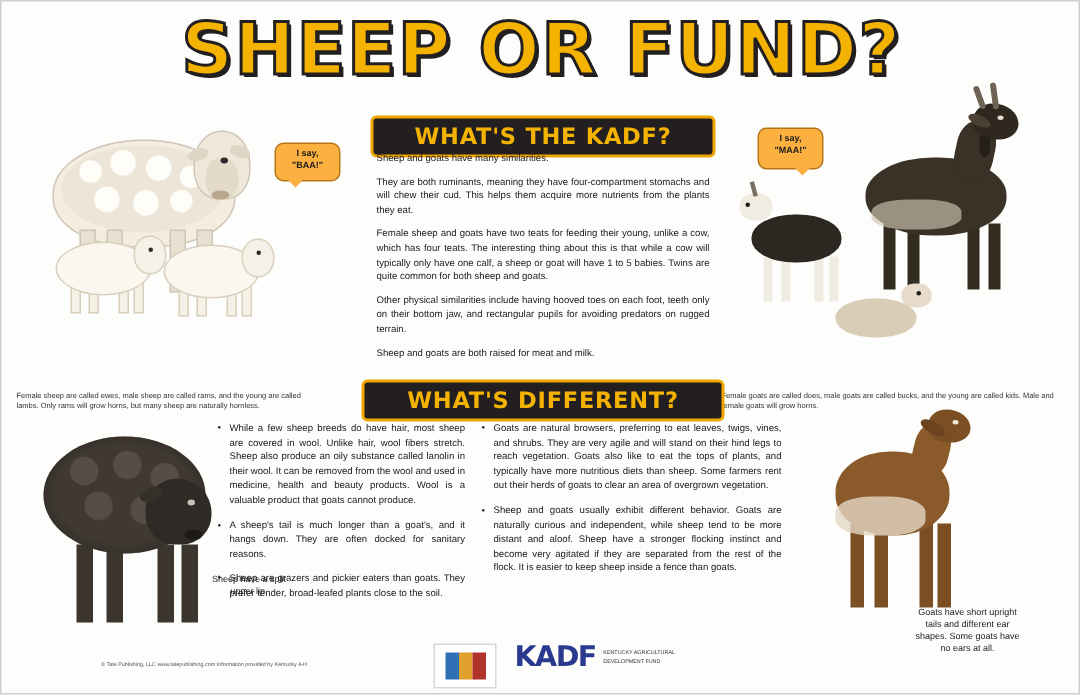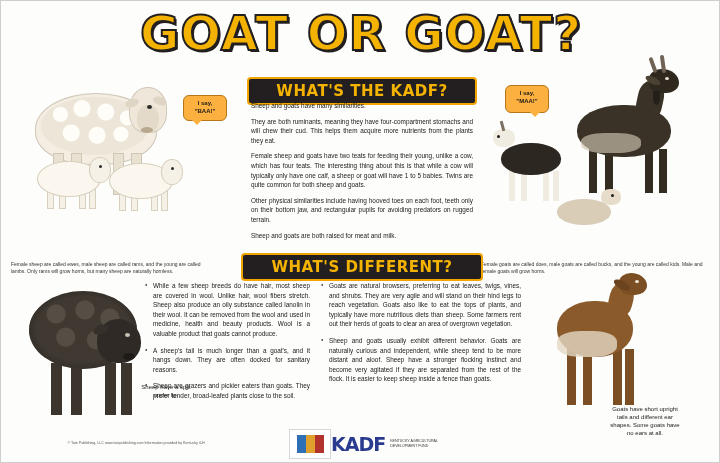--- a/index.html
+++ b/index.html
@@ -228,21 +228,21 @@
   .bg-leg.r2{left:582px;top:348px;}
   .bg-leg.r3{left:612px;top:348px;}
   .bg-leg.r4{left:624px;top:348px;}
   .bg-white{position:absolute;left:556px;top:330px;width:60px;height:26px;background:#e3d7c3;border-radius:40%;opacity:.8;}
 
   
   .footer-credit{
     position:absolute;left:60px;top:440px;width:150px;
     font-size:3.6px;line-height:1.5;color:#555;text-align:center;
   }
-  .logo-row{position:absolute;left:288px;top:428px;display:flex;align-items:center;}
+  .logo-row{position:absolute;left:288px;top:428px;display:flex;align-items:flex-start;gap:12px;}
   .logo-mark{
     width:40px;height:28px;position:relative;background:#fff;border:1px solid #d8d8d8;
     display:flex;align-items:center;justify-content:center;overflow:hidden;
   }
   .logo-mark i{display:block;width:9px;height:18px;}
   .logo-mark i.a{background:#2f6fb5;}
   .logo-mark i.b{background:#e0a12c;}
   .logo-mark i.c{background:#b2322c;}
   .kadf{display:flex;align-items:center;}
   .kadf .k{
@@ -252,21 +252,21 @@
   .kadf .sub{
     font-size:3.6px;line-height:1.45;color:#333;margin-left:5px;max-width:74px;
   }
 </style>
 </head>
 <body>
 
 <div class="poster">
 
   <div class="title-bar">
-    <div class="title">GOAT OR GOAT?</div>
+    <div class="title">SHEEP OR FUND?</div>
   </div>
 
   <div class="art">
     <div class="ewe-body"></div>
     <div class="ewe-wool"></div>
     <div class="ewe-leg l1"></div>
     <div class="ewe-leg l2"></div>
     <div class="ewe-leg l3"></div>
     <div class="ewe-leg l4"></div>
     <div class="ewe-head"></div>

